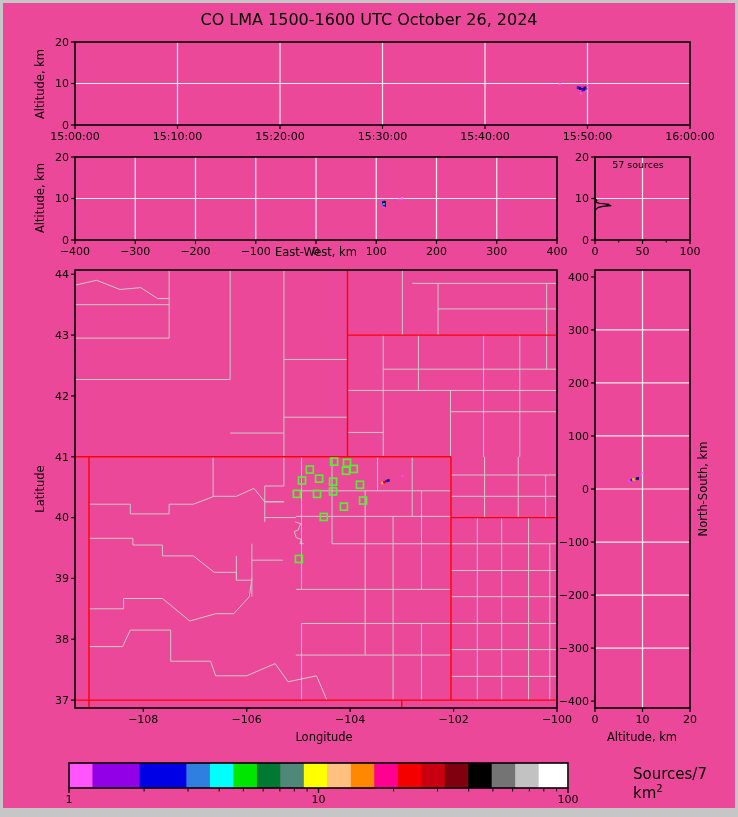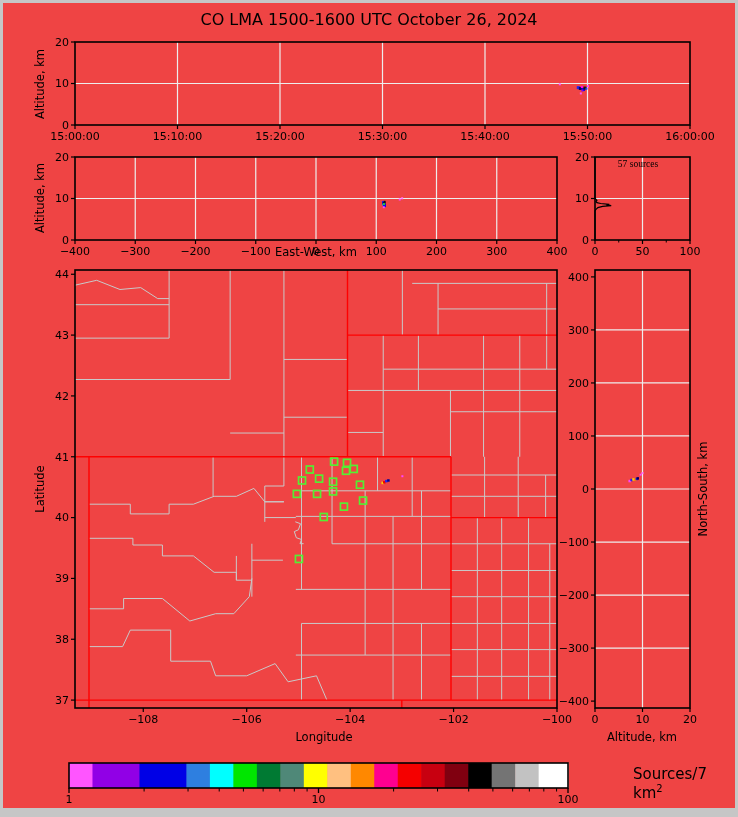--- a/index.html
+++ b/index.html
@@ -1,22 +1,22 @@
 <!DOCTYPE html>
 <html><head>
 <meta charset="utf-8">
 <style>
   html,body{margin:0;padding:0;background:#ffffff;}
-  .canvas{position:relative;width:738px;height:817px;background:#ef4444;overflow:hidden;
+  .canvas{position:relative;width:738px;height:817px;background:#ec4899;overflow:hidden;
           font-family:"DejaVu Sans","Liberation Sans",sans-serif;color:#000;}
   .win-frame{position:absolute;inset:0;border:3px solid #c6c6c6;border-bottom-width:9px;pointer-events:none;z-index:9;}
   .title{position:absolute;left:0;top:10px;width:738px;text-align:center;font-size:16px;}
   .vlabel{position:absolute;white-space:nowrap;font-size:11.5px;transform:translate(-50%,-50%) rotate(-90deg);}
   .xlabel{position:absolute;white-space:nowrap;font-size:11.5px;transform:translateX(-50%);}
-  .annot{position:absolute;left:595px;top:159px;width:86px;text-align:center;font-size:9.5px;font-family:Liberation Serif, serif;}
+  .annot{position:absolute;left:595px;top:159px;width:86px;text-align:center;font-size:9.5px;}
   .cb-label{position:absolute;left:585px;top:765px;font-size:15px;margin-left:48px;}
   .cb-label sup{font-size:10px;}
   svg.panel{position:absolute;overflow:visible;}
   svg text{font-family:"DejaVu Sans","Liberation Sans",sans-serif;font-size:11px;fill:#000;}
 </style>
 </head>
 <body>
 
 <div class="canvas">
   <div class="win-frame"></div>

